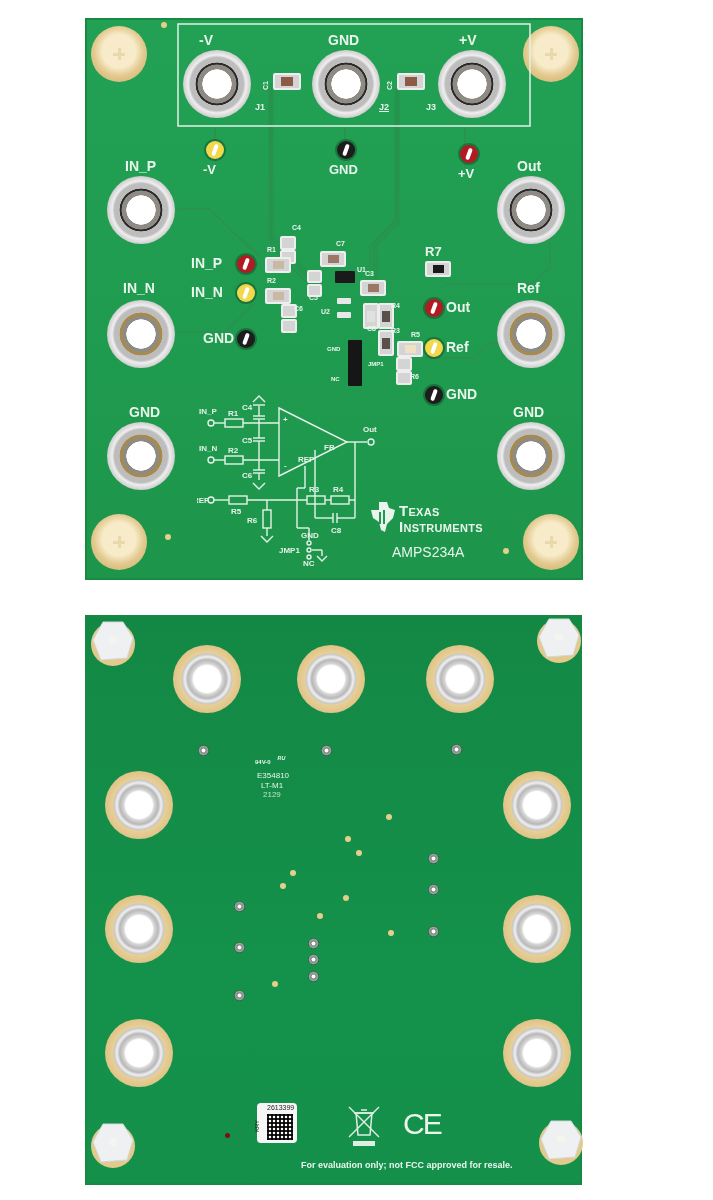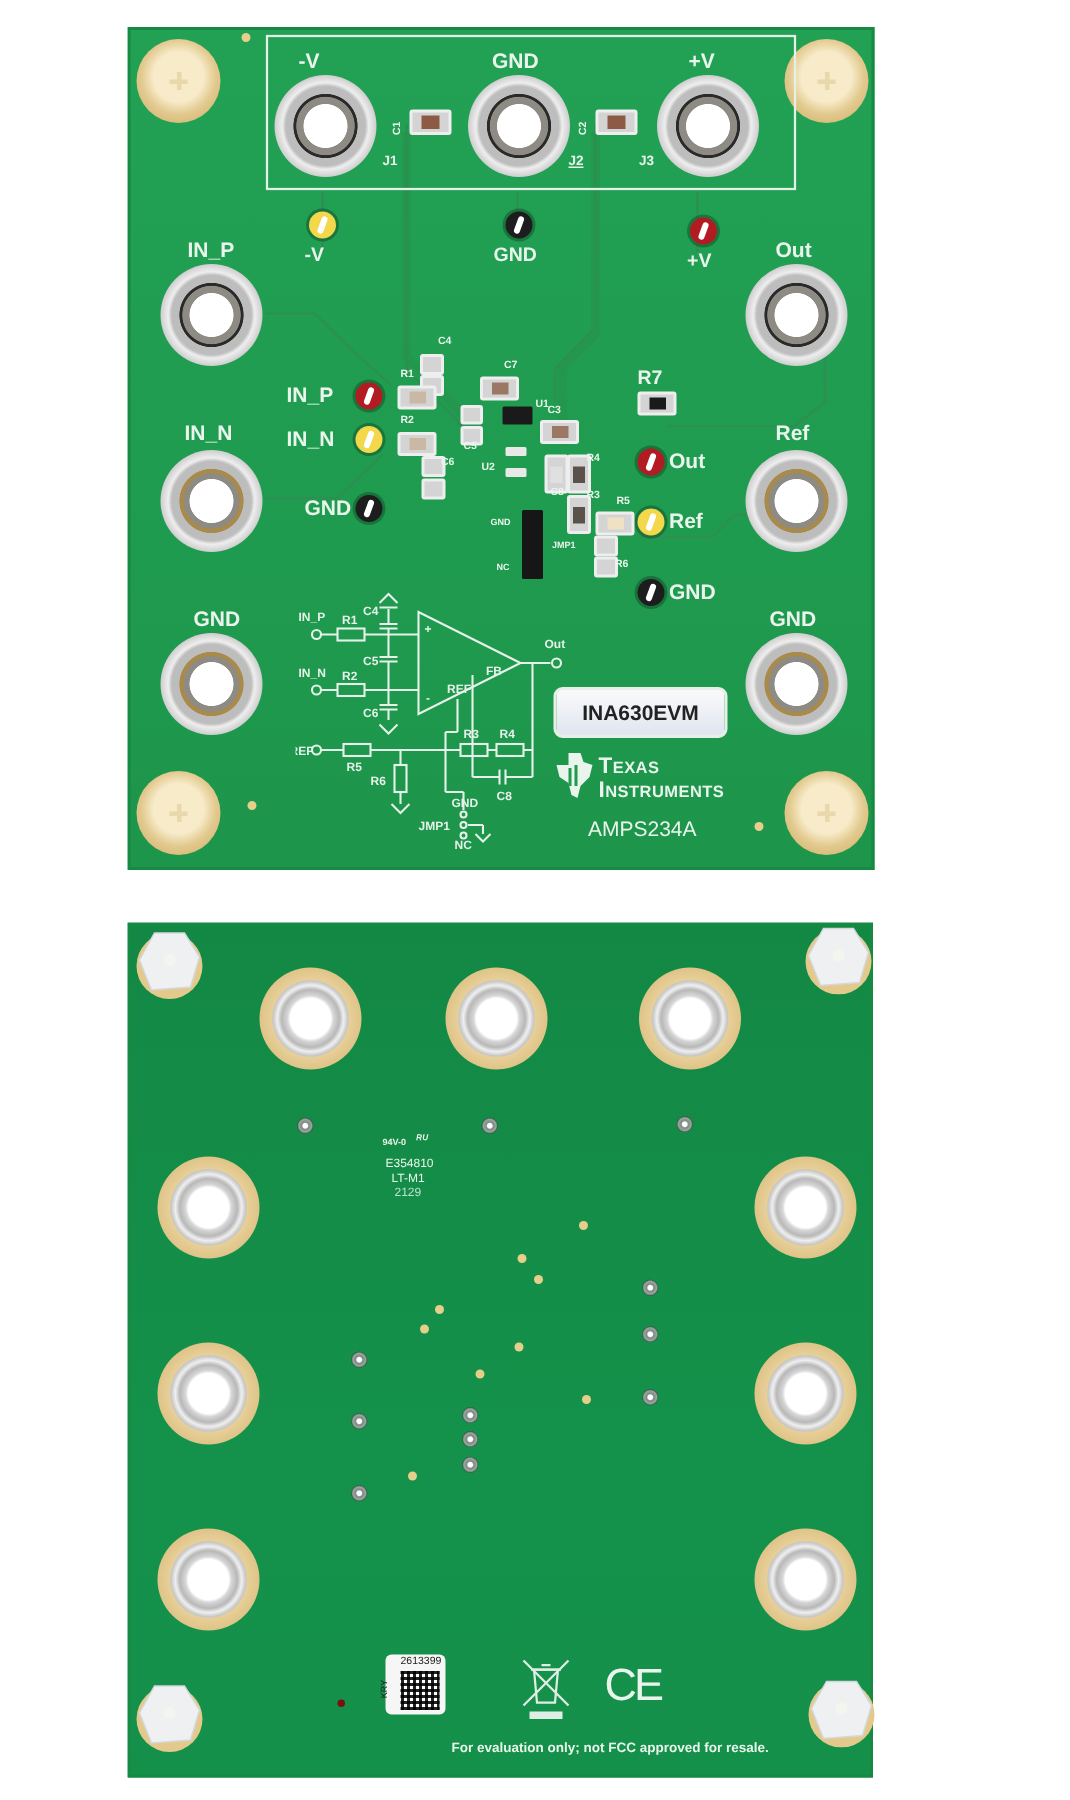--- a/index.html
+++ b/index.html
@@ -266,21 +266,20 @@
       <text x="127" y="62">FB</text>
       <text x="101" y="74">REF</text>
       <text x="86" y="34">+</text>
       <text x="87" y="80">-</text>
       <text x="104" y="150">GND</text>
       <text x="82" y="165">JMP1</text>
       <text x="106" y="178">NC</text>
     </g>
   </svg>
 
-  <div class="label-white" style="left:284px;top:440px;width:112px;height:30px;line-height:30px;">INA630EVM</div>
 
   <svg class="abs" style="left:282px;top:482px;" width="30" height="34">
     <path d="M4 10 L12 10 L12 2 L20 2 L22 8 L28 10 L26 18 L20 24 L18 32 L14 30 L12 22 L6 18 Z" fill="#e8f4ec"></path>
     <path d="M13 12 L13 24 M17 10 L17 24" stroke="#1f9a4e" stroke-width="2"></path>
   </svg>
   <div class="silk abs" style="left:314px;top:484px;font-size:15px;font-variant:small-caps;letter-spacing:.3px;">Texas</div>
   <div class="silk abs" style="left:314px;top:500px;font-size:15px;font-variant:small-caps;letter-spacing:.3px;">Instruments</div>
   <div class="silk abs" style="left:307px;top:526px;font-size:14px;font-weight:normal;">AMPS234A</div>
 </div>
 

